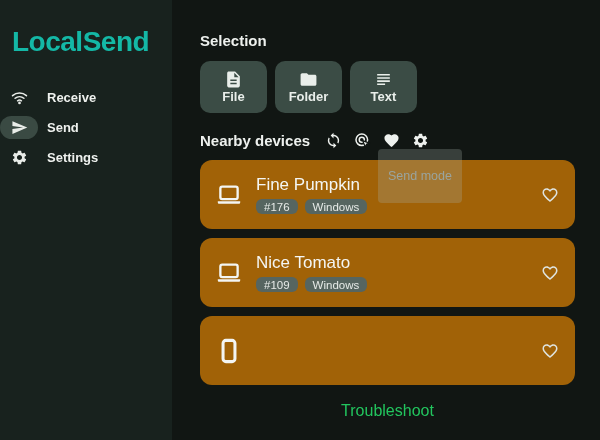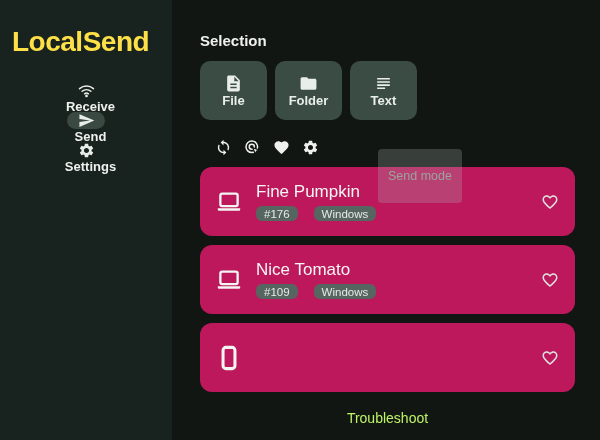--- a/index.html
+++ b/index.html
@@ -11,29 +11,28 @@
     display:flex;
   }
   
   .sidebar {
     width:172px; height:440px; flex:0 0 172px;
     background:#18221e;
     padding-top:26px;
   }
   .app-title {
     padding-left:12px;
-    font-size:28px; font-weight:800; color:#fde047;
+    font-size:28px; font-weight:800; color:#14b8a6;
     letter-spacing:-0.5px;
   }
   .nav { margin-top:24px; }
   .nav-item {
     display:flex; align-items:center;
     height:30px; 
     cursor:pointer;
-    flex-direction:column;
   }
   .icon-slot {
     width:38px; height:23px; border-radius:12px;
     display:flex; align-items:center; justify-content:center;
     color:#e9ede9;
   }
   .nav-item.active .icon-slot { background:#3a4a43; }
   .nav-label {
     margin-left:9px; font-size:13px; font-weight:700; color:#eef1ee;
   }
@@ -41,21 +40,21 @@
   
   .main {
     position:relative; flex:1;
     padding:32px 0 0 28px;
   }
   .section-heading {
     font-size:15px; font-weight:700; color:#eef1ee;
   }
   .sel-buttons { display:flex; gap:8px; margin-top:12px; }
   .sel-btn {
-    width:67px; height:59px;
+    width:67px; height:52px;
     background:#3b4c45; border:none; border-radius:10px;
     display:flex; flex-direction:column; align-items:center; justify-content:center;
     gap:1px; cursor:pointer;
   }
   .sel-btn svg { width:19px; height:19px; color:#e9eeea; }
   .sel-btn .sel-label {
     font-size:13px; font-weight:700; color:#e9eeea; line-height:14px;
   }
   .nearby-row { display:flex; align-items:center; margin-top:19px; }
   .nearby-actions { display:flex; align-items:center; gap:12px; margin-left:15px; }
@@ -70,45 +69,45 @@
     position:absolute; left:206px; top:149px; z-index:5;
     background:rgba(170,180,174,0.26);
     border-radius:4px; padding:20px 10px;
     font-size:12.5px; color:#9aa49e;
     pointer-events:none;
   }
   
   .cards { margin-top:11px; }
   .device-card {
     width:375px; height:69px;
-    background:#be185d; border-radius:12px;
+    background:#a16207; border-radius:12px;
     margin-bottom:9px;
     display:flex; align-items:center;
     padding:0 16px 0 14px;
     cursor:pointer;
   }
   .device-icon { width:30px; display:flex; justify-content:center; color:#f3f5f3; }
   .device-icon svg { width:28px; height:28px; }
   .device-info { margin-left:12px; }
   .device-name { font-size:17px; font-weight:400; color:#f4f6f4; }
-  .badge-row { display:flex; gap:16px; margin-top:4px; }
+  .badge-row { display:flex; gap:7px; margin-top:4px; }
   .badge {
     background:#566560; border-radius:6px;
     padding:1.5px 8px; font-size:11.5px; color:#e6eae7;
   }
   .fav-btn {
     margin-left:auto; background:none; border:none; padding:0; cursor:pointer;
     color:#dfe4e0; display:flex;
   }
   .fav-btn svg { width:18px; height:18px; }
   
   .footer { width:375px; text-align:center; margin-top:17px; }
   .troubleshoot {
     background:none; border:none; cursor:pointer;
-    font-size:14px; font-weight:500; color:#bef264;
+    font-size:16px; font-weight:500; color:#22c55e;
     font-family:"Liberation Sans", sans-serif;
   }
 </style>
 </head>
 <body>
 
 <aside class="sidebar">
   <div class="app-title">LocalSend</div>
   <nav class="nav">
     <div class="nav-item">
@@ -159,20 +158,21 @@
     </button>
     <button class="sel-btn">
       <svg viewBox="0 0 24 24">
           <path d="M4 5h16v2H4zm0 4h16v2H4zm0 4h16v2H4zm0 4h10v2H4z" fill="currentColor"></path>
         </svg>
       <span class="sel-label">Text</span>
     </button>
   </div>
 
   <div class="nearby-row">
+    <h2 class="section-heading">Nearby devices</h2>
     <div class="nearby-actions">
       <button class="action-btn">
         <svg viewBox="0 0 24 24">
             <path d="M12 4V1L8 5l4 4V6c3.31 0 6 2.69 6 6 0 1.01-.25 1.97-.7 2.8l1.46 1.46C19.54 15.03 20 13.57 20 12c0-4.42-3.58-8-8-8zm0 14c-3.31 0-6-2.69-6-6 0-1.01.25-1.97.7-2.8L5.24 7.74C4.46 8.97 4 10.43 4 12c0 4.42 3.58 8 8 8v3l4-4-4-4v3z" fill="currentColor"></path>
           </svg>
       </button>
       <button class="action-btn">
         <svg viewBox="0 0 24 24">
             <circle cx="11" cy="11" r="8.2" fill="none" stroke="currentColor" stroke-width="2.1"></circle>
             <circle cx="11" cy="11" r="3.6" fill="none" stroke="currentColor" stroke-width="2.1"></circle>

